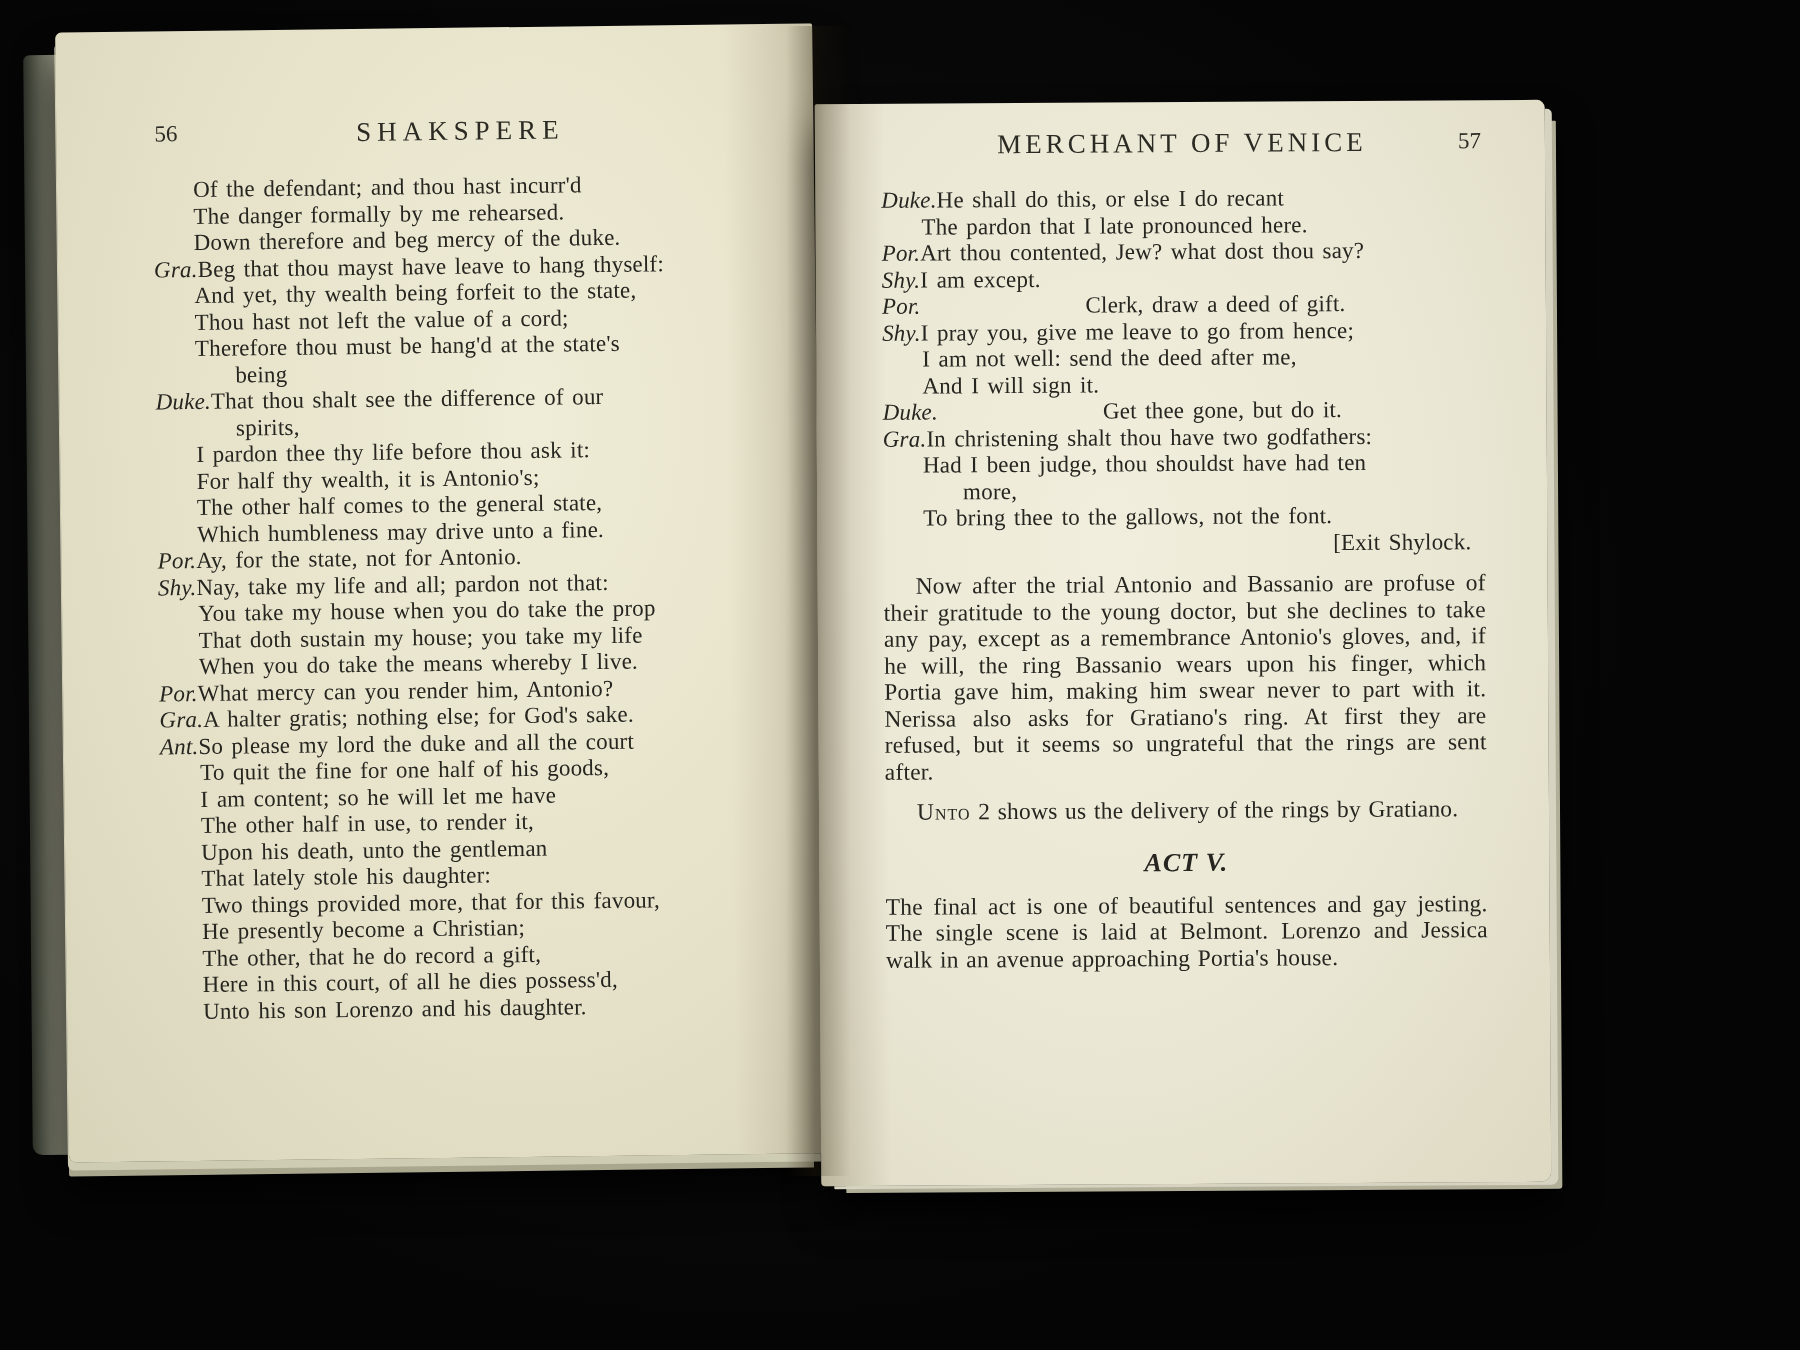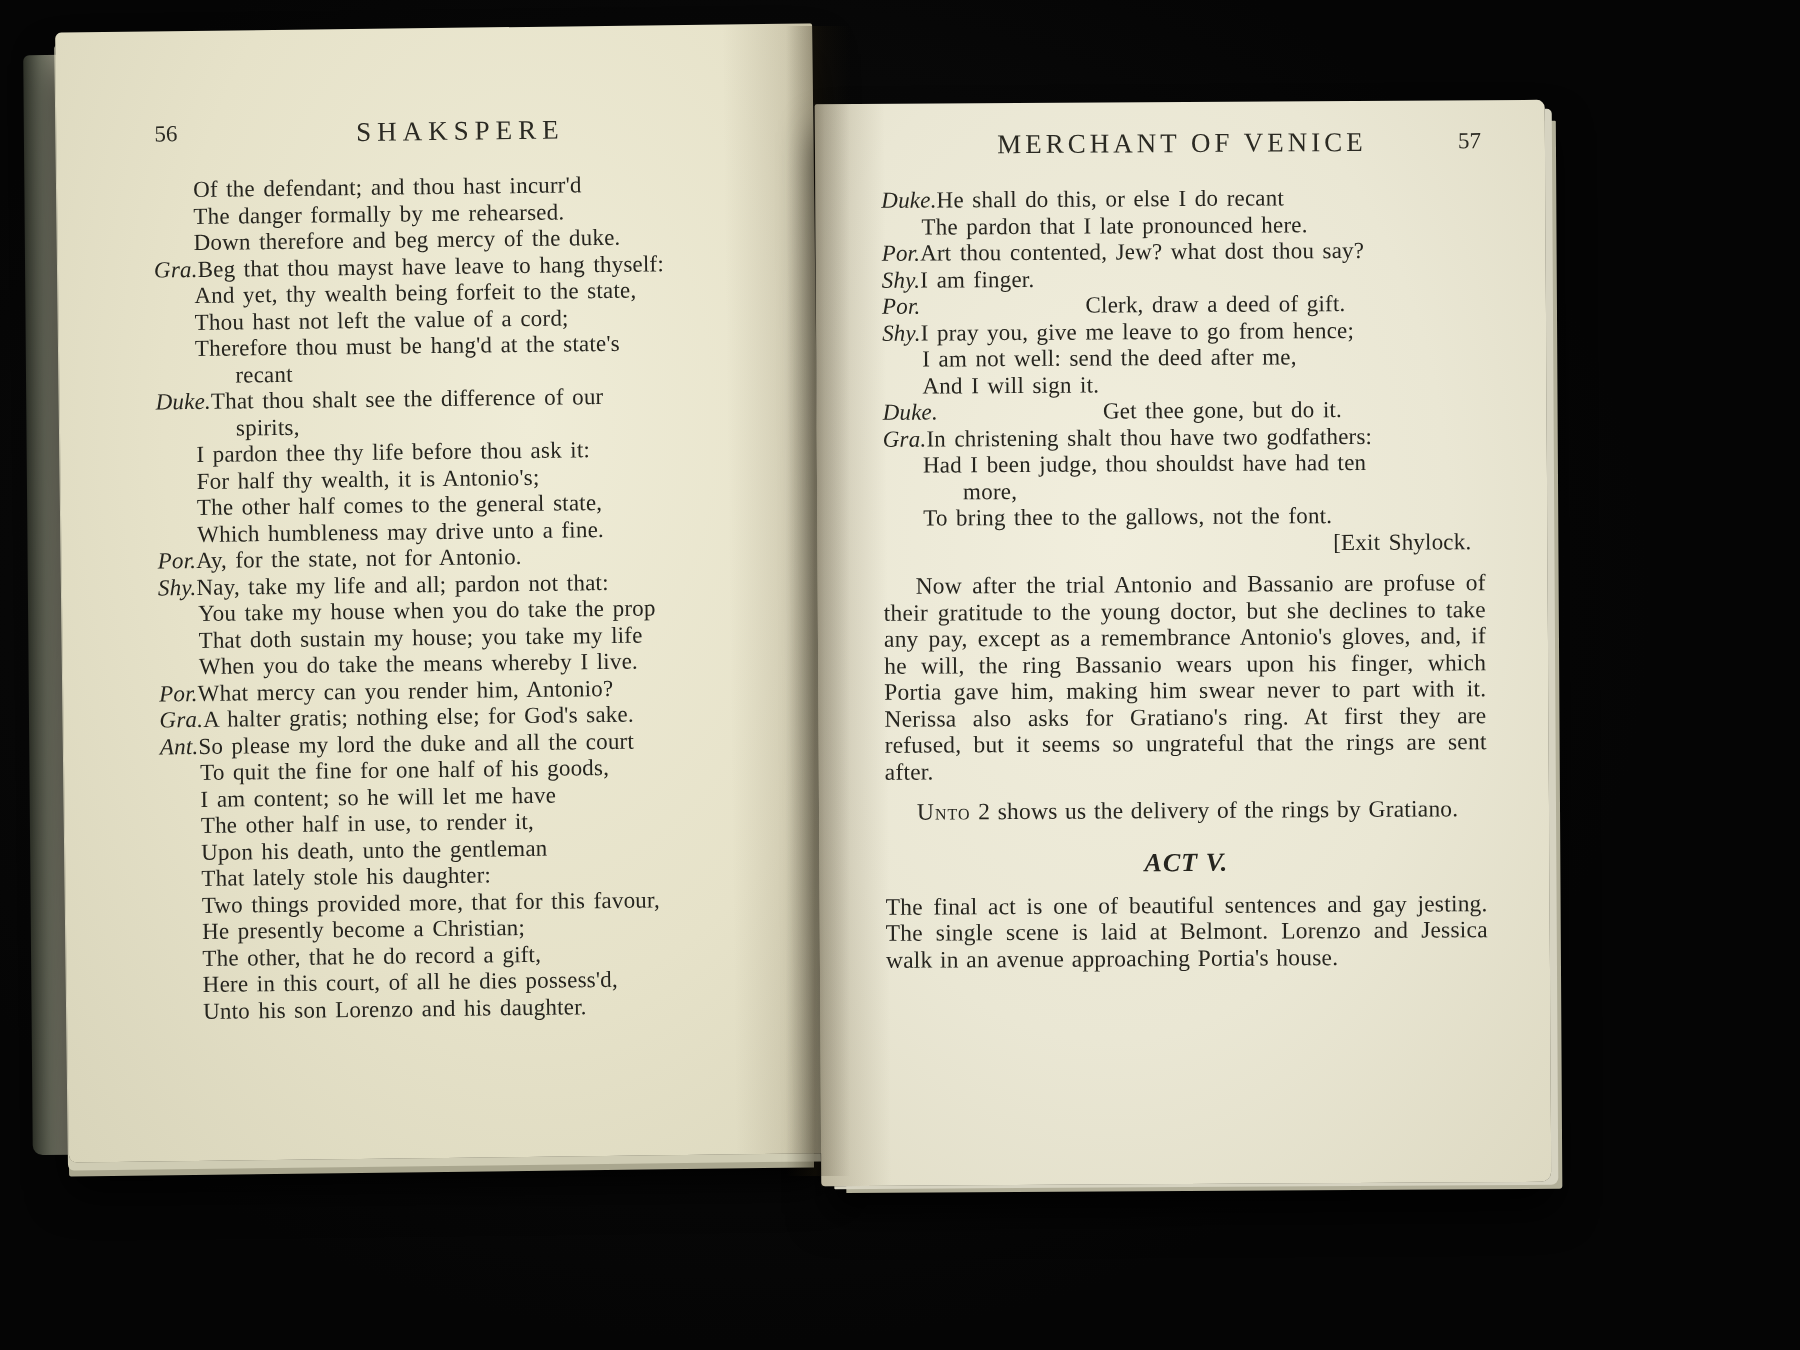--- a/index.html
+++ b/index.html
@@ -151,21 +151,21 @@
       <span class="running-title">SHAKSPERE</span>
     </div>
     <div class="verse" id="left-lines">
         <div class="line i1"><span>Of the defendant; and thou hast incurr'd</span></div>
         <div class="line i1"><span>The danger formally by me rehearsed.</span></div>
         <div class="line i1"><span>Down therefore and beg mercy of the duke.</span></div>
         <div class="line i0"><span class="speaker">Gra.</span><span>Beg that thou mayst have leave to hang thyself:</span></div>
         <div class="line i1"><span>And yet, thy wealth being forfeit to the state,</span></div>
         <div class="line i1"><span>Thou hast not left the value of a cord;</span></div>
         <div class="line i1"><span>Therefore thou must be hang'd at the state's</span></div>
-        <div class="line i2"><span>recant</span></div>
+        <div class="line i2"><span>being</span></div>
         <div class="line i0"><span class="speaker">Duke.</span><span>That thou shalt see the difference of our</span></div>
         <div class="line i2"><span>spirits,</span></div>
         <div class="line i1"><span>I pardon thee thy life before thou ask it:</span></div>
         <div class="line i1"><span>For half thy wealth, it is Antonio's;</span></div>
         <div class="line i1"><span>The other half comes to the general state,</span></div>
         <div class="line i1"><span>Which humbleness may drive unto a fine.</span></div>
         <div class="line i0"><span class="speaker">Por.</span><span>Ay, for the state, not for Antonio.</span></div>
         <div class="line i0"><span class="speaker">Shy.</span><span>Nay, take my life and all; pardon not that:</span></div>
         <div class="line i1"><span>You take my house when you do take the prop</span></div>
         <div class="line i1"><span>That doth sustain my house; you take my life</span></div>
@@ -188,21 +188,21 @@
 
   <div class="page page-right">
     <div class="page-header">
       <span class="running-title">MERCHANT OF VENICE</span>
       <span class="pagenum pos-right">57</span>
     </div>
     <div class="verse" id="right-lines">
         <div class="line i0"><span class="speaker">Duke.</span><span>He shall do this, or else I do recant</span></div>
         <div class="line i1"><span>The pardon that I late pronounced here.</span></div>
         <div class="line i0"><span class="speaker">Por.</span><span>Art thou contented, Jew? what dost thou say?</span></div>
-        <div class="line i0"><span class="speaker">Shy.</span><span>I am finger.</span></div>
+        <div class="line i0"><span class="speaker">Shy.</span><span>I am except.</span></div>
         <div class="line i0 gap"><span class="speaker">Por.</span><span class="gaptext">Clerk, draw a deed of gift.</span></div>
         <div class="line i0"><span class="speaker">Shy.</span><span>I pray you, give me leave to go from hence;</span></div>
         <div class="line i1"><span>I am not well: send the deed after me,</span></div>
         <div class="line i1"><span>And I will sign it.</span></div>
         <div class="line i0 gap"><span class="speaker">Duke.</span><span class="gaptext">Get thee gone, but do it.</span></div>
         <div class="line i0"><span class="speaker">Gra.</span><span>In christening shalt thou have two godfathers:</span></div>
         <div class="line i1"><span>Had I been judge, thou shouldst have had ten</span></div>
         <div class="line i2"><span>more,</span></div>
         <div class="line i1"><span>To bring thee to the gallows, not the font.</span></div>
         <div class="line i0 right">[<span class="it">Exit</span><span> Shylock.</span></div>

